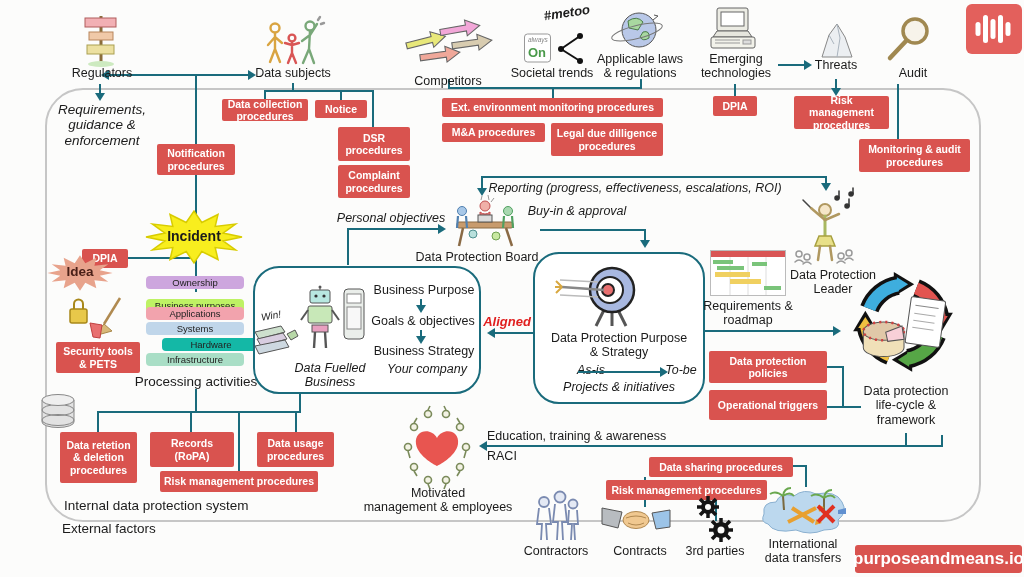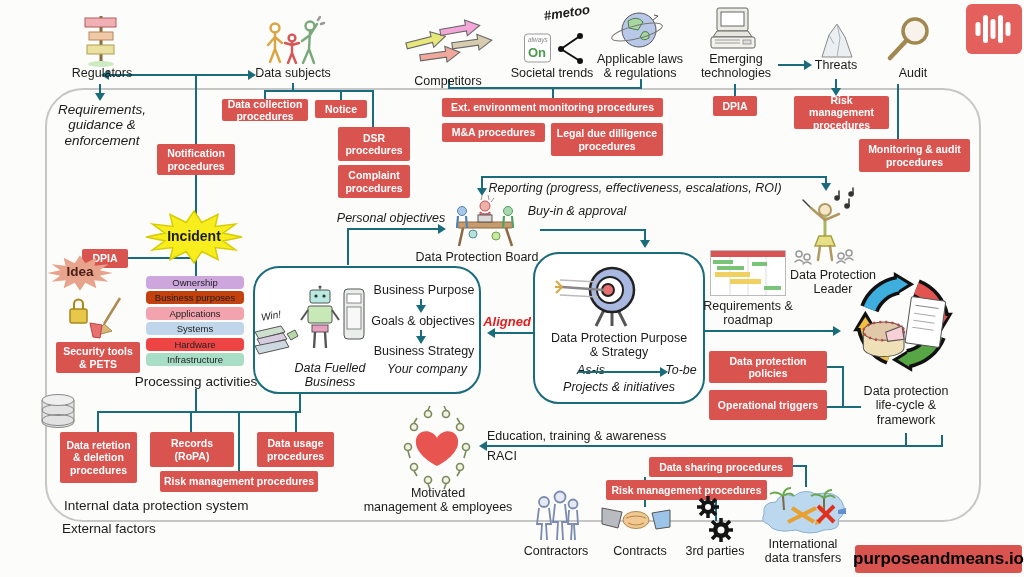--- a/index.html
+++ b/index.html
@@ -14,21 +14,21 @@
   .ah-d{border-left:5px solid transparent;border-right:5px solid transparent;border-top:8px solid #1a6b7c;}
   .rbox{position:absolute;background:#d9534f;color:#fff;font-weight:bold;font-size:10.5px;
         line-height:1.18;border-radius:2px;display:flex;align-items:center;justify-content:center;
         text-align:center;white-space:pre-line;padding:1px 3px;box-sizing:border-box;}
   .lbl{position:absolute;font-size:12.5px;line-height:1.14;text-align:center;white-space:pre-line;color:#1b1b1b;}
   .it{font-style:italic;}
   .ta-l{text-align:left;}
   .node{position:absolute;background:#fff;border:2px solid #1a6b7c;border-radius:26px;box-sizing:border-box;}
   .stackrow{position:absolute;left:146px;width:98px;height:13px;border-radius:4px;
             font-size:9.5px;line-height:13px;text-align:center;color:#222;}
-  .brand{position:absolute;background:#d9534f;color:#000000;font-weight:bold;font-size:17px;
+  .brand{position:absolute;background:#d9534f;color:#ffffff;font-weight:bold;font-size:17px;
          display:flex;align-items:center;justify-content:center;border-radius:3px;}
   svg{position:absolute;overflow:visible;}
 </style>
 </head>
 <body>
 
 <div class="canvas">
 
   <div class="frame" style="left:45px;top:88px;width:932px;height:430px;"></div>
 
@@ -224,24 +224,24 @@
 
   <svg style="left:68px;top:296px;" width="58" height="44" viewBox="0 0 58 44">
     <rect x="2" y="13" width="17" height="14" rx="2" fill="#e8c84a" stroke="#a8881a" stroke-width="1.5"></rect>
     <path d="M6 13 V8 a4.5 4.5 0 0 1 9 0 V13" fill="none" stroke="#a8881a" stroke-width="2"></path>
     <line x1="52" y1="2" x2="36" y2="28" stroke="#b08a50" stroke-width="2.5"></line>
     <path d="M36 28 L26 40 L44 35 Z" fill="#d8b878" stroke="#a8884a"></path>
     <path d="M22 27 L34 29 L32 42 L25 41 Z" fill="#e87070" stroke="#c04040"></path>
   </svg>
 
   <div class="stackrow" style="top:276px;background:#cda6de;">Ownership</div>
-  <div class="stackrow" style="top:291px;background:#c2410c;">Business purposes</div>
+  <div class="stackrow" style="top:299px;background:#bef264;">Business purposes</div>
   <div class="stackrow" style="top:307px;background:#f2a3ad;">Applications</div>
   <div class="stackrow" style="top:322px;background:#c0d6ea;">Systems</div>
-  <div class="stackrow" style="top:338px;background:#ef4444;">Hardware</div>
+  <div class="stackrow" style="top:338px;background:#14b8a6;margin-left:16px;">Hardware</div>
   <div class="stackrow" style="top:353px;background:#a9dec6;">Infrastructure</div>
   <div class="lbl" style="left:134px;top:374px;width:124px;font-size:13.5px;">Processing activities</div>
 
   <svg style="left:37px;top:392px;" width="42" height="40" viewBox="0 0 42 40">
     <path d="M5 8 V30 a16 5.5 0 0 0 32 0 V8" fill="#e2e2e2" stroke="#888"></path>
     <ellipse cx="21" cy="18" rx="16" ry="5.5" fill="none" stroke="#888"></ellipse>
     <ellipse cx="21" cy="28" rx="16" ry="5.5" fill="none" stroke="#888"></ellipse>
     <ellipse cx="21" cy="8" rx="16" ry="5.5" fill="#efefef" stroke="#888"></ellipse>
   </svg>
 

